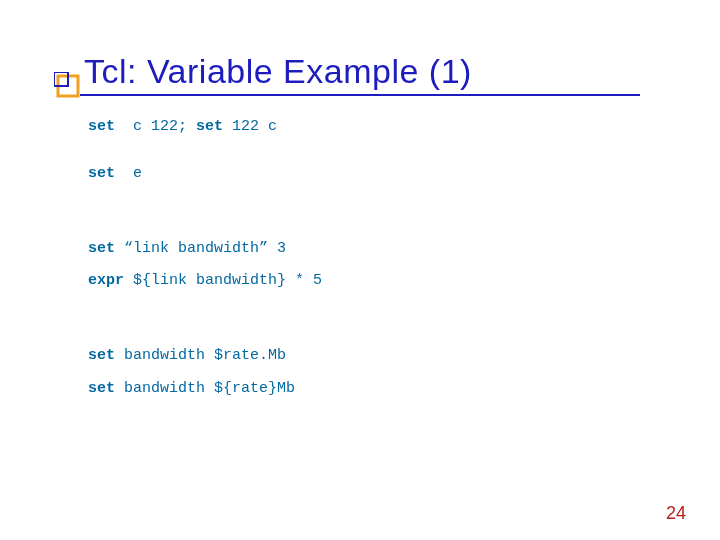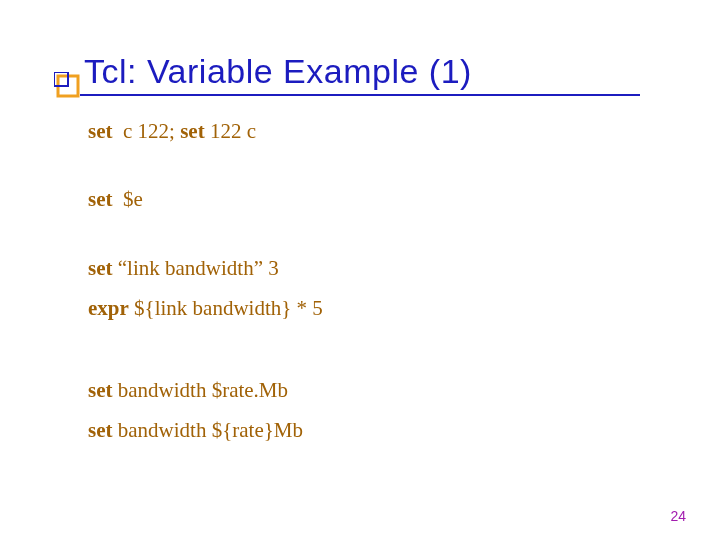--- a/index.html
+++ b/index.html
@@ -41,38 +41,38 @@
     height: 2px;
     background: #1c1cbf;
   }
   .content {
     position: absolute;
     top: 118px;
     left: 88px;
     width: 560px;
   }
   .codeline {
-    font-family: Liberation Serif, serif;
-    font-size: 21px;
+    font-family: Liberation Mono, monospace;
+    font-size: 15px;
     line-height: 1.25;
-    color: #a16207;
+    color: #0369a1;
     white-space: pre;
   }
   .codeline .kw {
     font-weight: bold;
   }
   .gap {
     height: 14px;
   }
   .pagenum {
     position: absolute;
     bottom: 16px;
     right: 34px;
-    font-size: 14px;
-    color: #a21caf;
+    font-size: 18px;
+    color: #b91c1c;
     font-family: Verdana, Geneva, sans-serif;
   }
 </style>
 </head>
 <body>
 <div class="slide">
 
   <div class="deco">
     <svg width="28" height="28" viewBox="0 0 28 28">
       <rect x="4" y="4" width="20" height="20" fill="none" stroke="#f0a020" stroke-width="3"></rect>
@@ -80,22 +80,22 @@
     </svg>
   </div>
 
   <div class="title">Tcl: Variable Example (1)</div>
   <div class="underline"></div>
 
   <div class="content">
     <div class="codeline"><span class="kw">set</span><span>  c 122; </span><span class="kw">set</span><span> 122 c</span></div>
     <div class="gap"></div>
     <div class="gap"></div>
+    <div class="codeline"><span class="kw">set</span><span>  e</span></div>
     <div class="gap"></div>
-    <div class="codeline"><span class="kw">set</span><span>  $e</span></div>
     <div class="gap"></div>
     <div class="gap"></div>
     <div class="gap"></div>
     <div class="codeline"><span class="kw">set</span><span> “link bandwidth” 3</span></div>
     <div class="gap"></div>
     <div class="codeline"><span class="kw">expr</span><span> ${link bandwidth} * 5</span></div>
     <div class="gap"></div>
     <div class="gap"></div>
     <div class="gap"></div>
     <div class="gap"></div>

